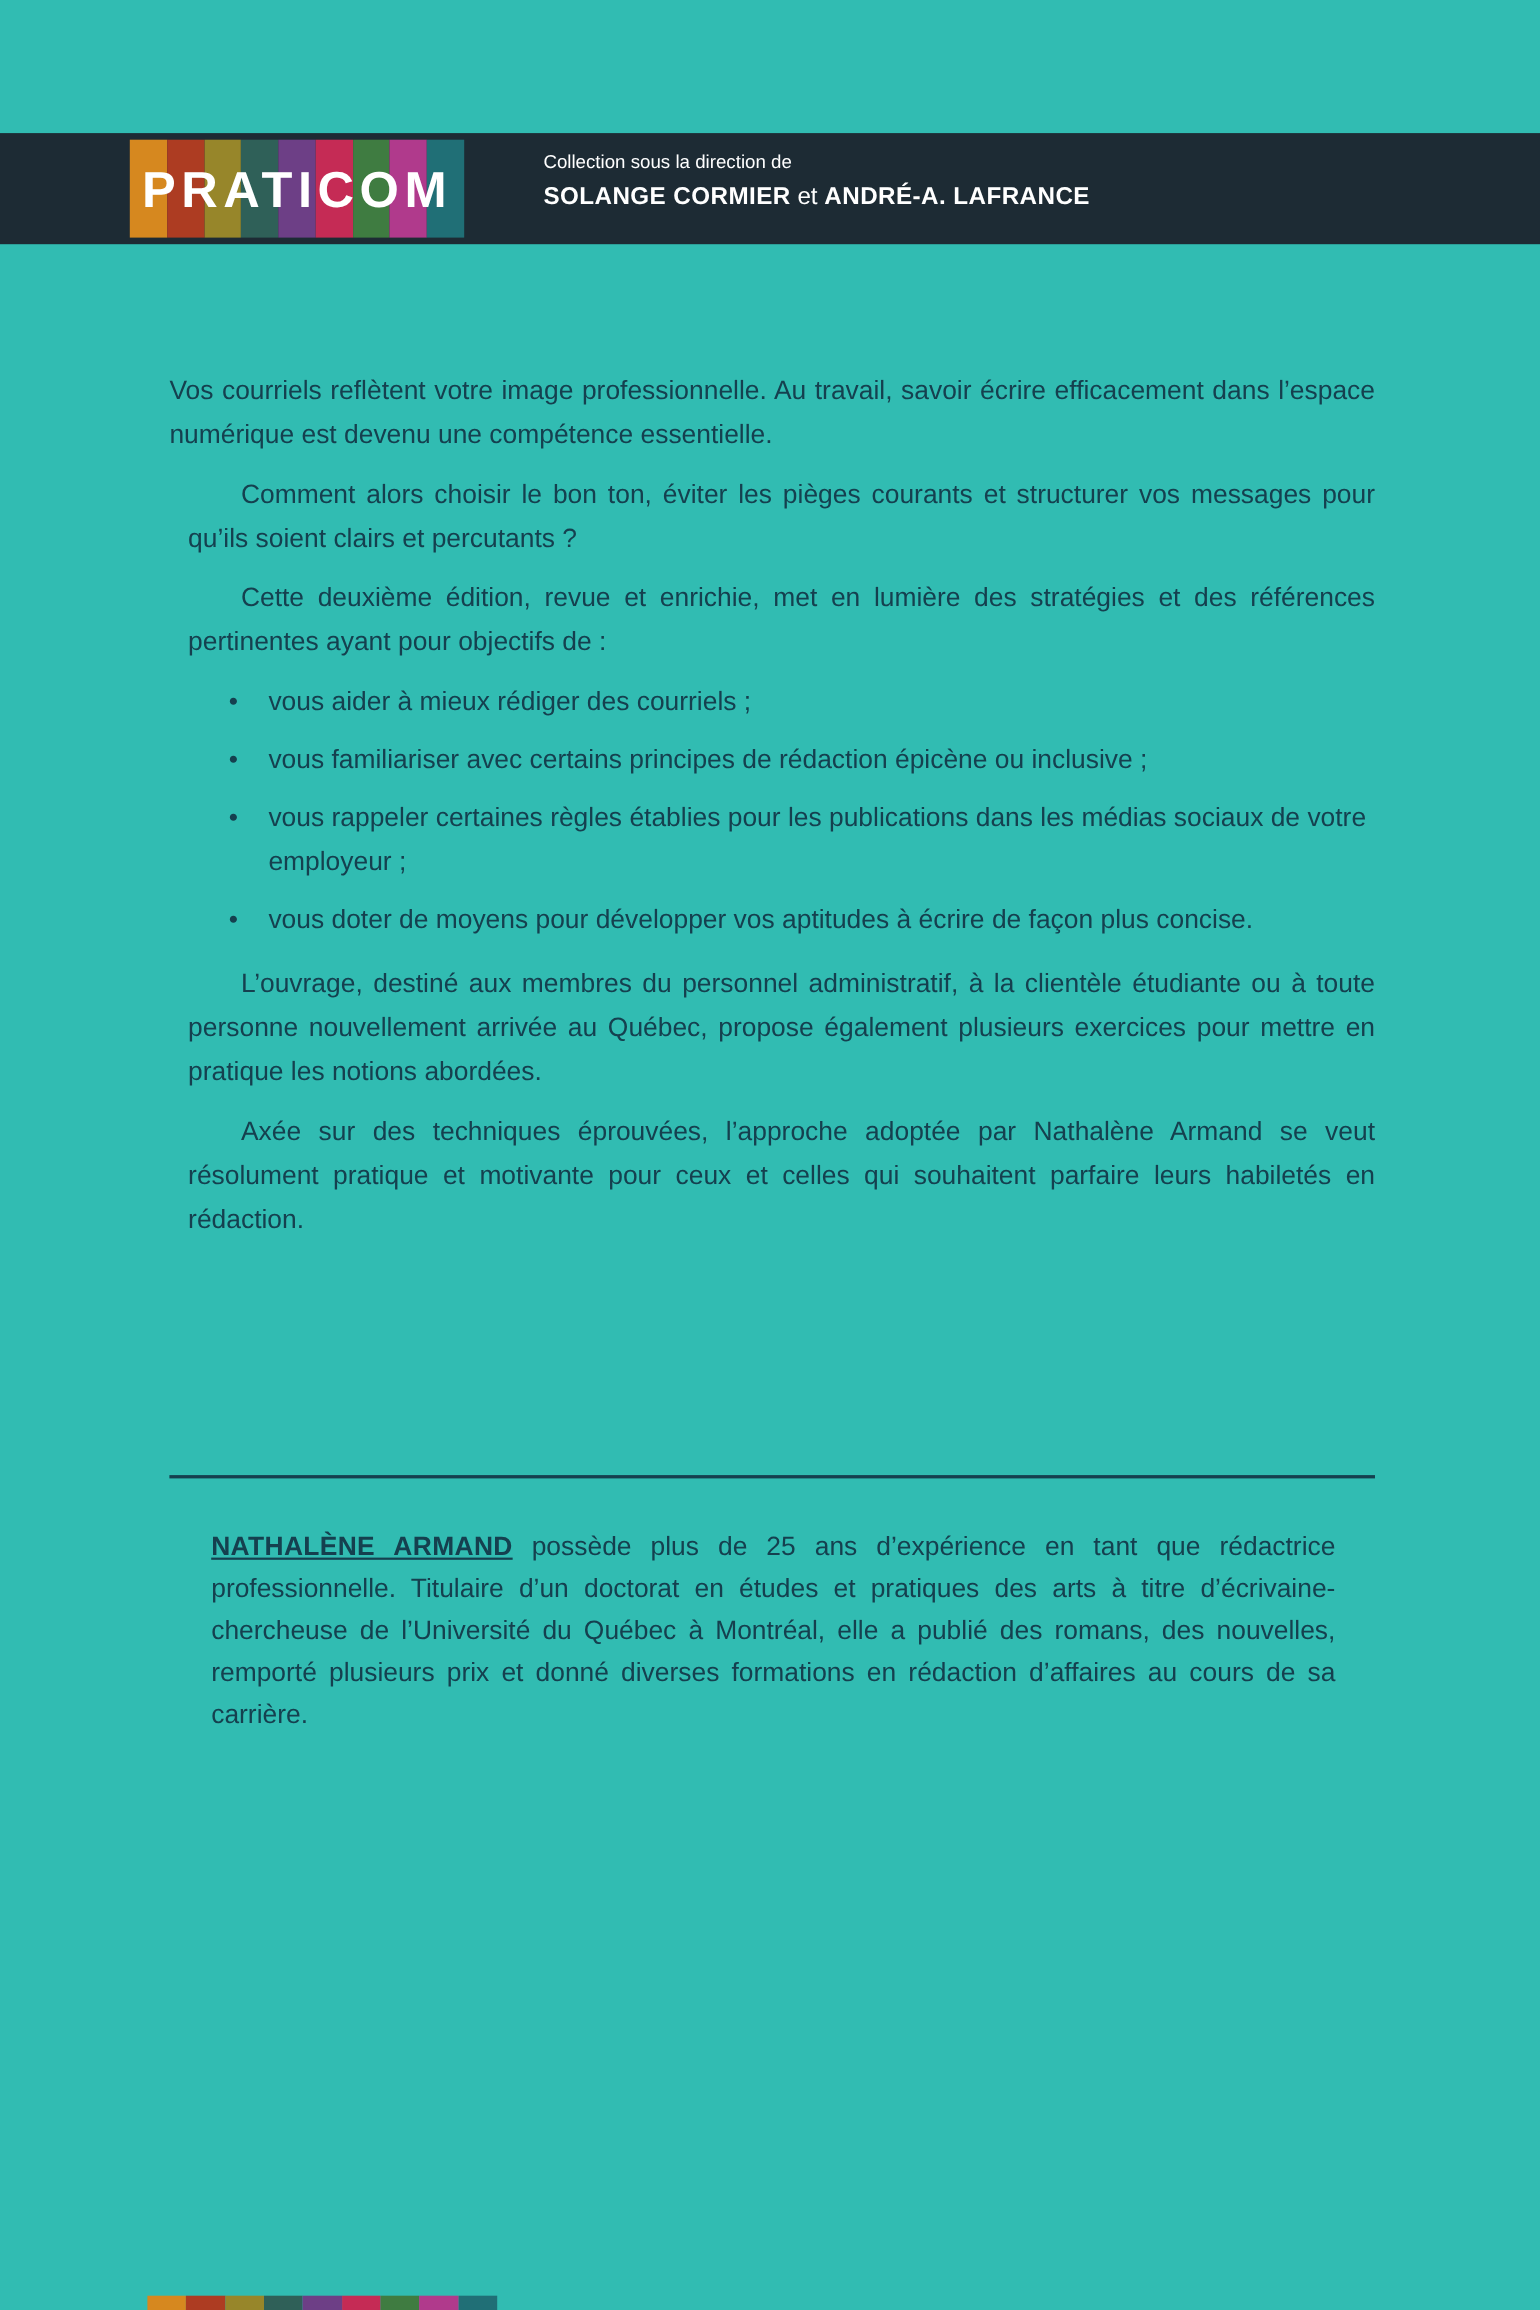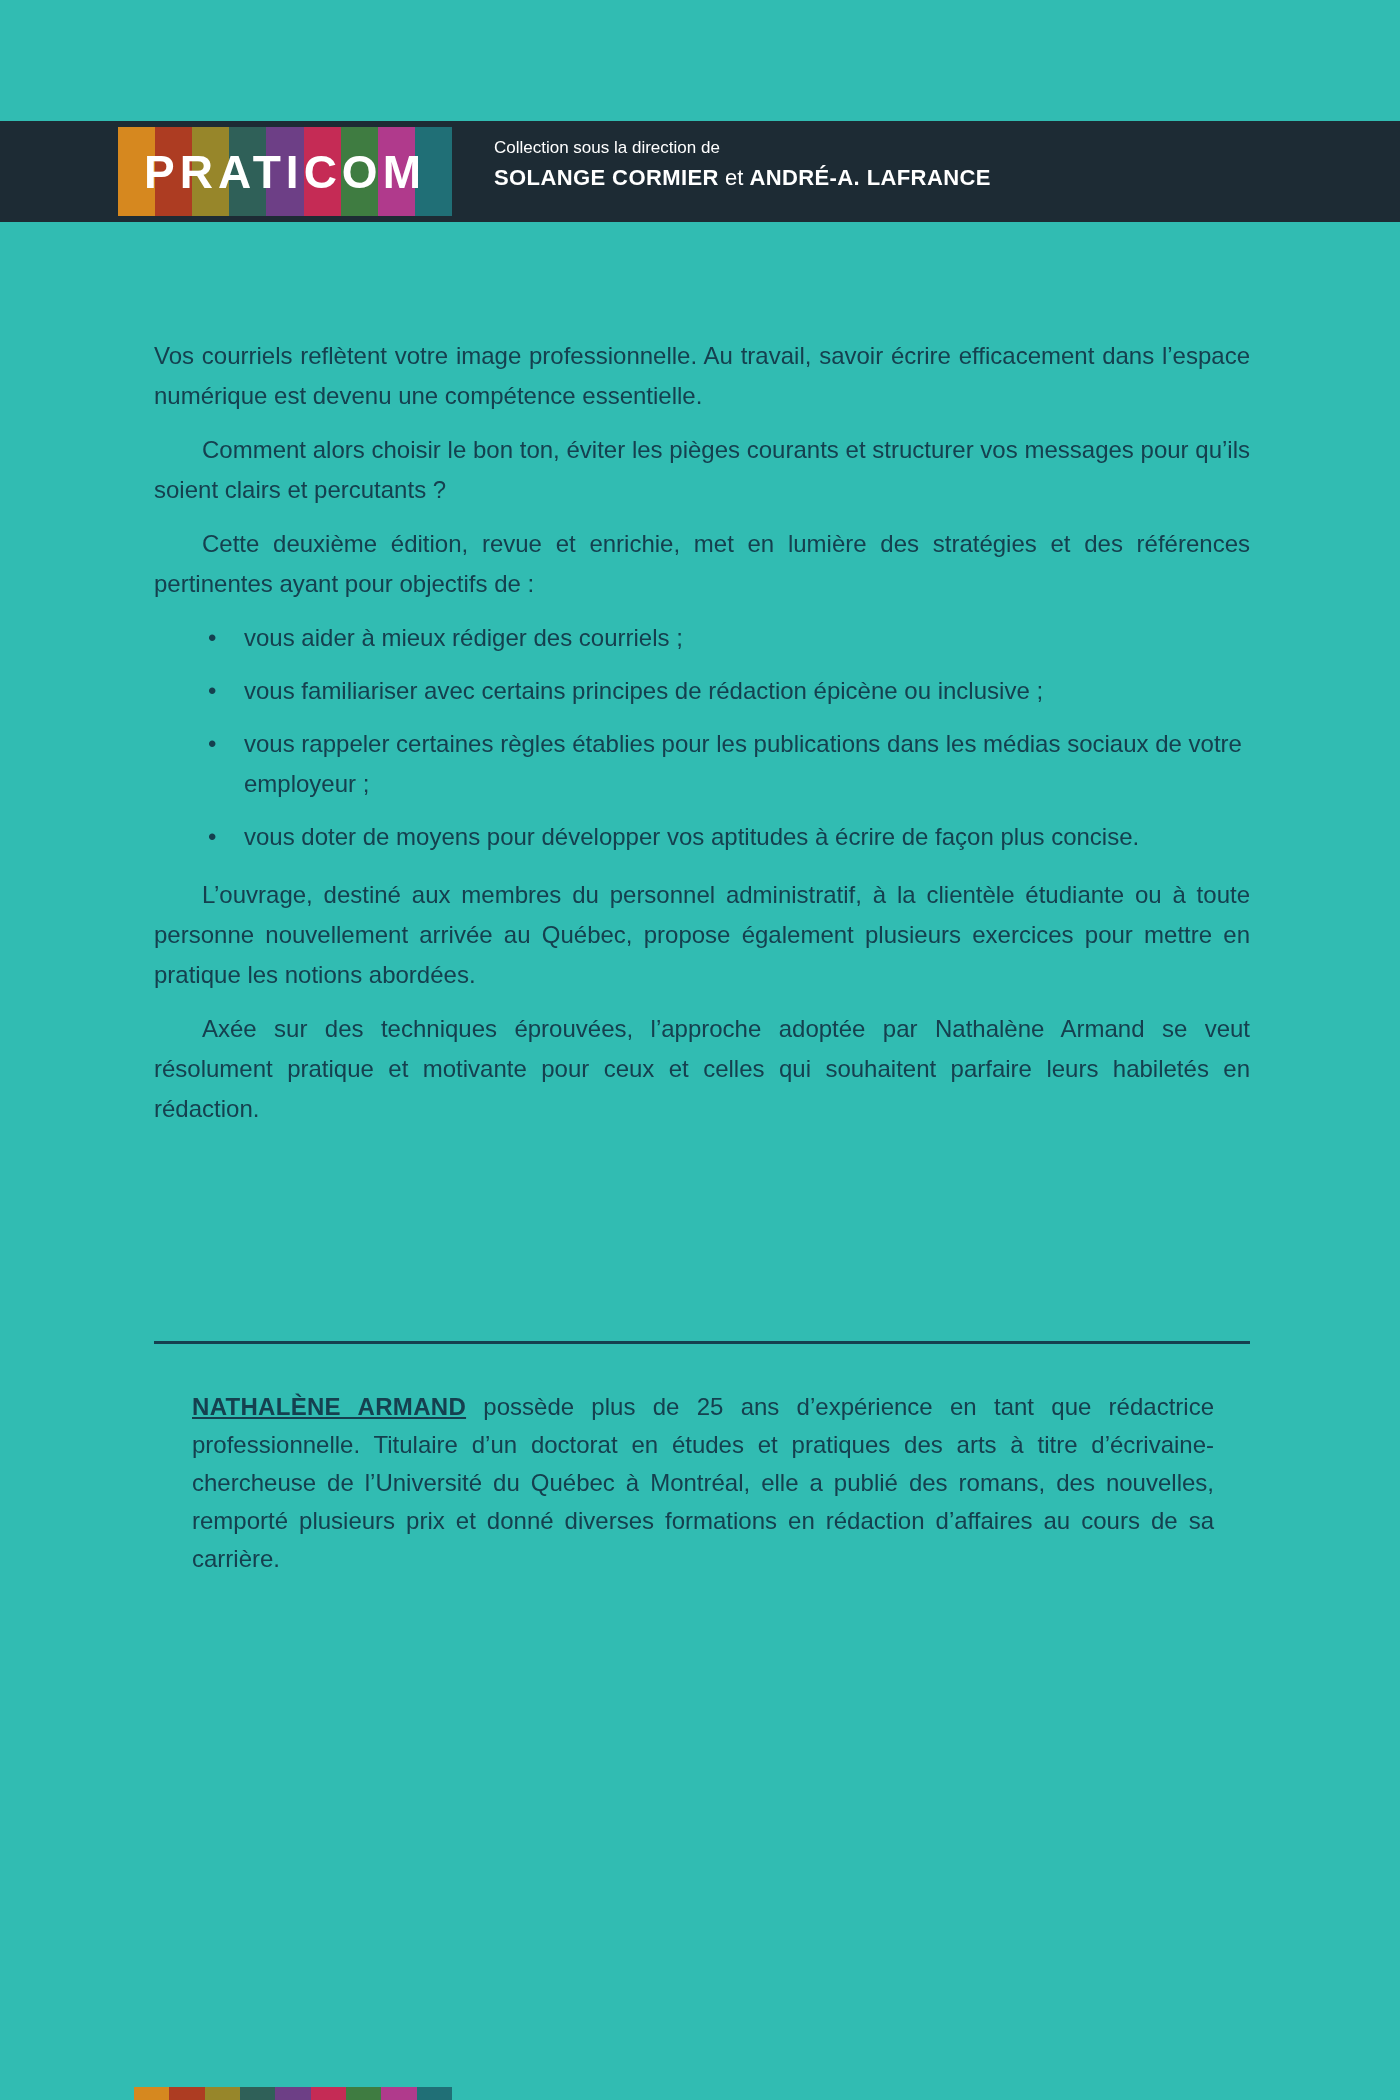--- a/index.html
+++ b/index.html
@@ -17,21 +17,21 @@
     overflow:hidden;
     margin:0 auto;
     color:var(--ink);
   }
   
   .band{
     position:absolute;top:121px;left:0;width:100%;height:101px;
     background:var(--band);
   }
   .logo{
-    position:absolute;left:118px;top:6px;width:334px;height:89px;
+    position:absolute;left:118px;top:6px;width:304px;height:89px;
   }
   .logo-stripes{display:flex;width:100%;height:100%;}
   .logo-stripes .stripe{flex:1;height:100%;}
   .logo-text{
     position:absolute;inset:0;
     display:flex;align-items:center;justify-content:center;
     color:var(--white);
     font-weight:bold;font-size:46px;letter-spacing:5px;
   }
   .collection{
@@ -39,21 +39,21 @@
   }
   .collection .line1{font-size:17px;font-weight:400;}
   .collection .line2{font-size:22px;font-weight:bold;margin-top:7px;letter-spacing:0.4px;}
   .collection .line2 .conj{font-weight:400;letter-spacing:0;}
   
   .content{
     position:absolute;left:154px;top:336px;width:1096px;
     font-size:24px;line-height:40px;text-align:justify;
   }
   .content p{margin:0 0 14px 0;}
-  .content p.indented{text-indent:48px;}
+  .content p.indented{text-indent:48px;margin-left:17px;}
   .bullets{
     list-style:none;
     margin:10px 0 18px 0;
     padding:0 0 0 54px;
     text-align:left;
   }
   .bullets li{
     position:relative;
     padding-left:36px;
     margin-bottom:13px;

